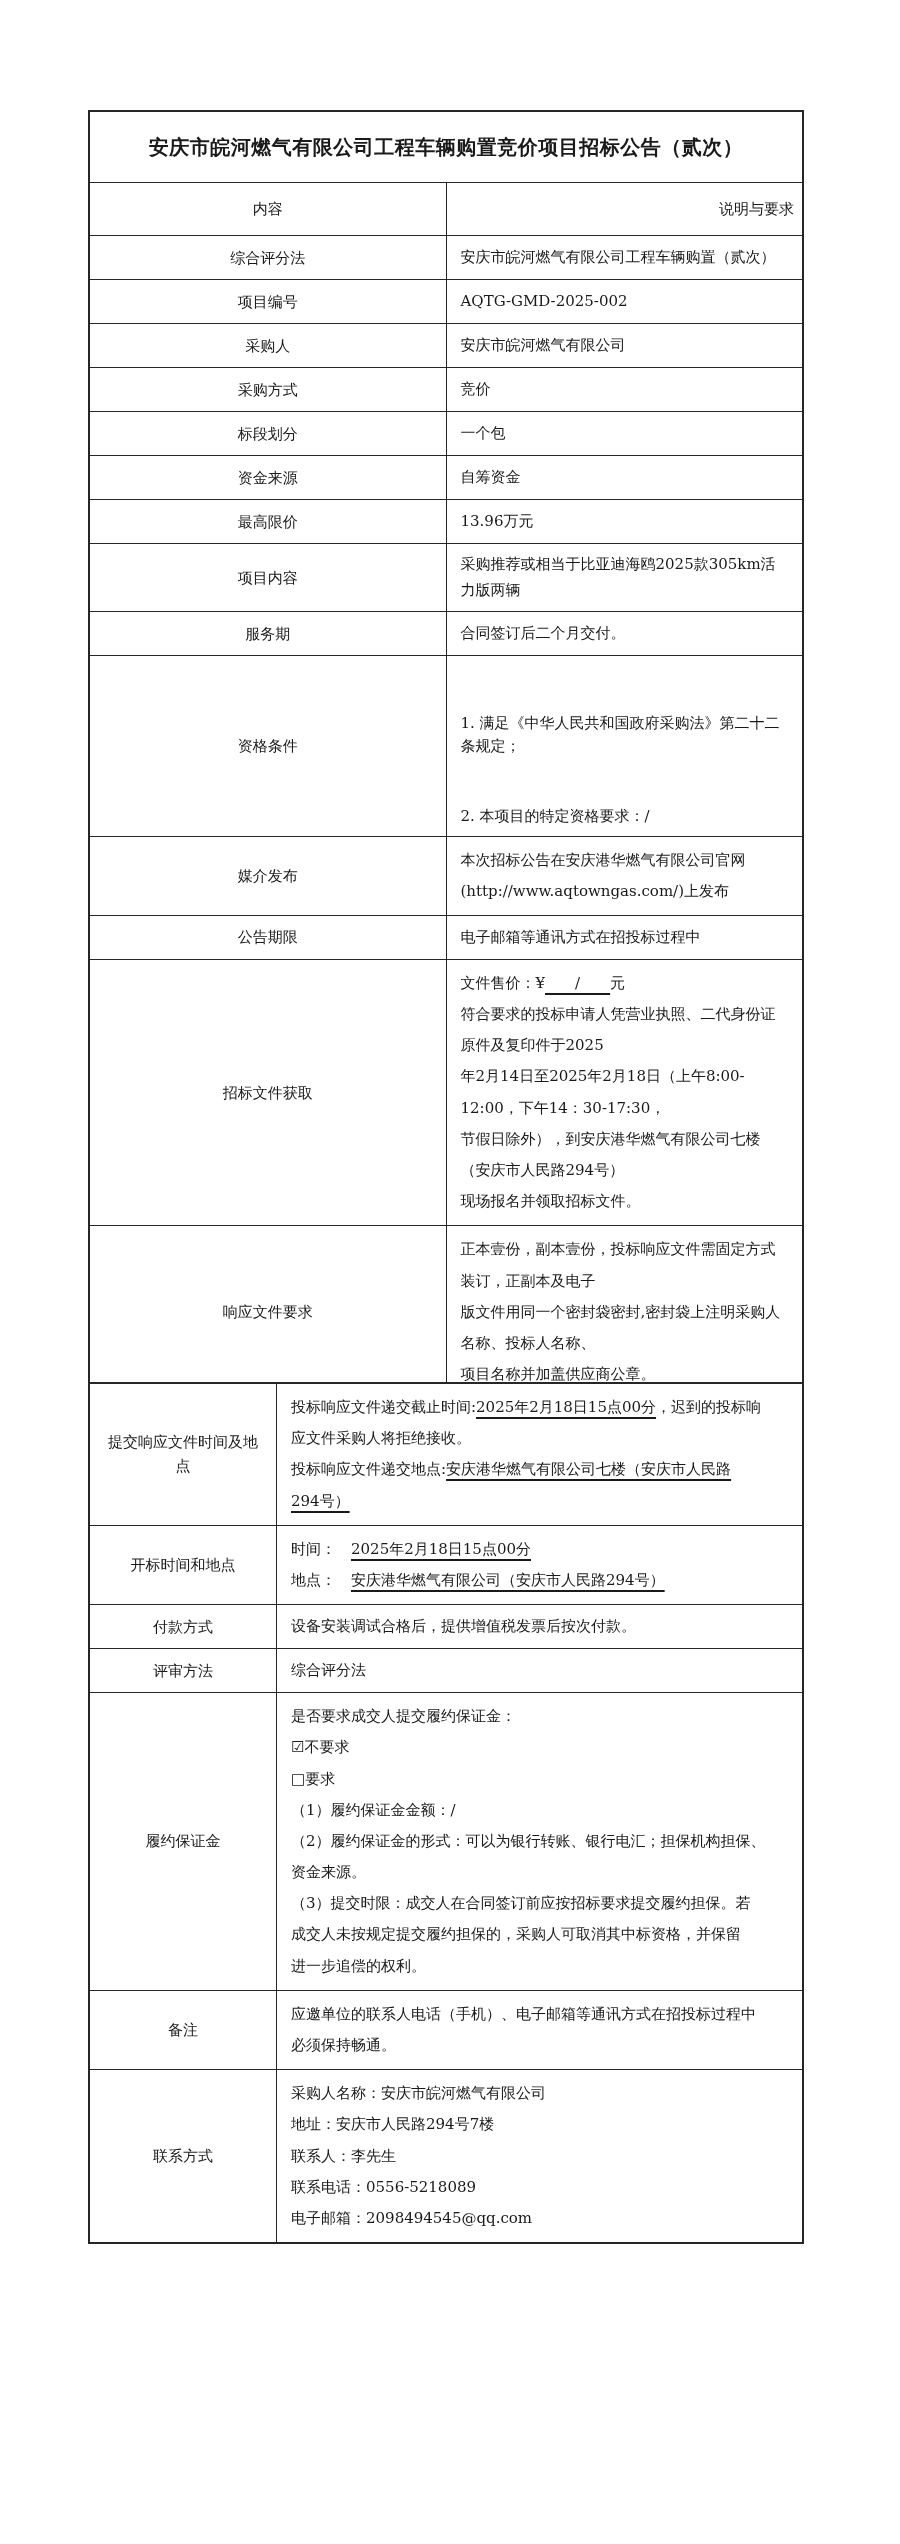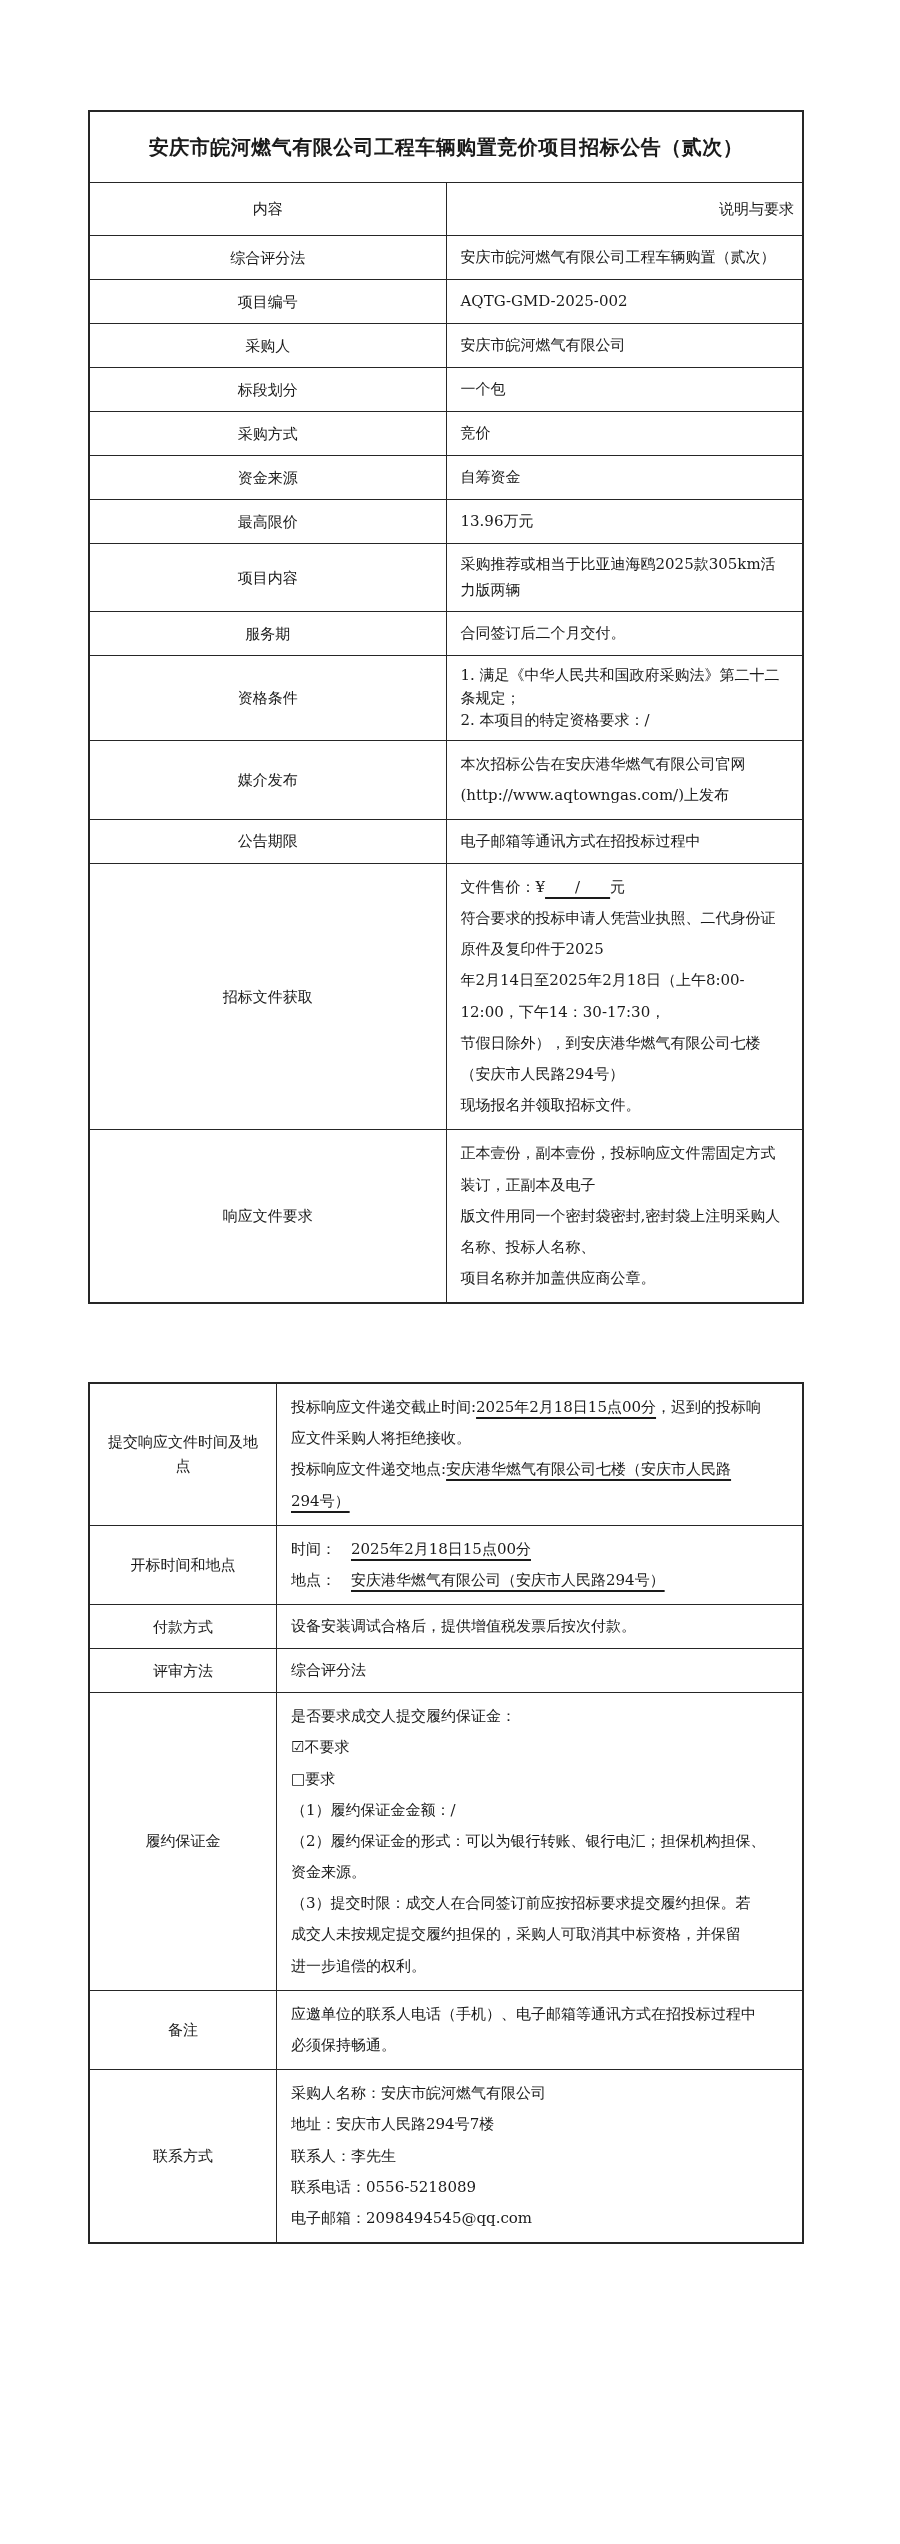--- a/index.html
+++ b/index.html
@@ -22,21 +22,21 @@
     font-weight:bold;font-size:20px;letter-spacing:0.5px;padding:4px 10px;
   }
   .header-cell{height:40px;text-align:right;vertical-align:middle;padding:4px 8px;}
   .label-cell{
     width:158px;text-align:center;vertical-align:middle;
     padding:6px 14px;line-height:1.6;
   }
   .value-cell{padding:8px 16px 8px 14px;vertical-align:middle;height:27px;}
   .value-cell .line{line-height:1.7;white-space:normal;}
   .value-cell.multi .line{line-height:2.08;}
-  .value-cell.tight .line{line-height:1.5;}
+  .value-cell.tight .line{line-height:1.5;margin-top:48px;}
   .ul{
     text-decoration:underline;
     text-underline-offset:5px;
     text-decoration-thickness:1.5px;
   }
 </style>
 </head>
 <body>
 
 <div class="page">
@@ -64,29 +64,29 @@
             <div class="line">AQTG-GMD-2025-002</div>
           </td>
         </tr>
         <tr>
           <td class="label-cell">采购人</td>
           <td class="value-cell">
             <div class="line">安庆市皖河燃气有限公司</div>
           </td>
         </tr>
         <tr>
+          <td class="label-cell">采购方式</td>
+          <td class="value-cell">
+            <div class="line">竞价</div>
+          </td>
+        </tr>
+        <tr>
           <td class="label-cell">标段划分</td>
           <td class="value-cell">
             <div class="line">一个包</div>
-          </td>
-        </tr>
-        <tr>
-          <td class="label-cell">采购方式</td>
-          <td class="value-cell">
-            <div class="line">竞价</div>
           </td>
         </tr>
         <tr>
           <td class="label-cell">资金来源</td>
           <td class="value-cell">
             <div class="line">自筹资金</div>
           </td>
         </tr>
         <tr>
           <td class="label-cell">最高限价</td>

